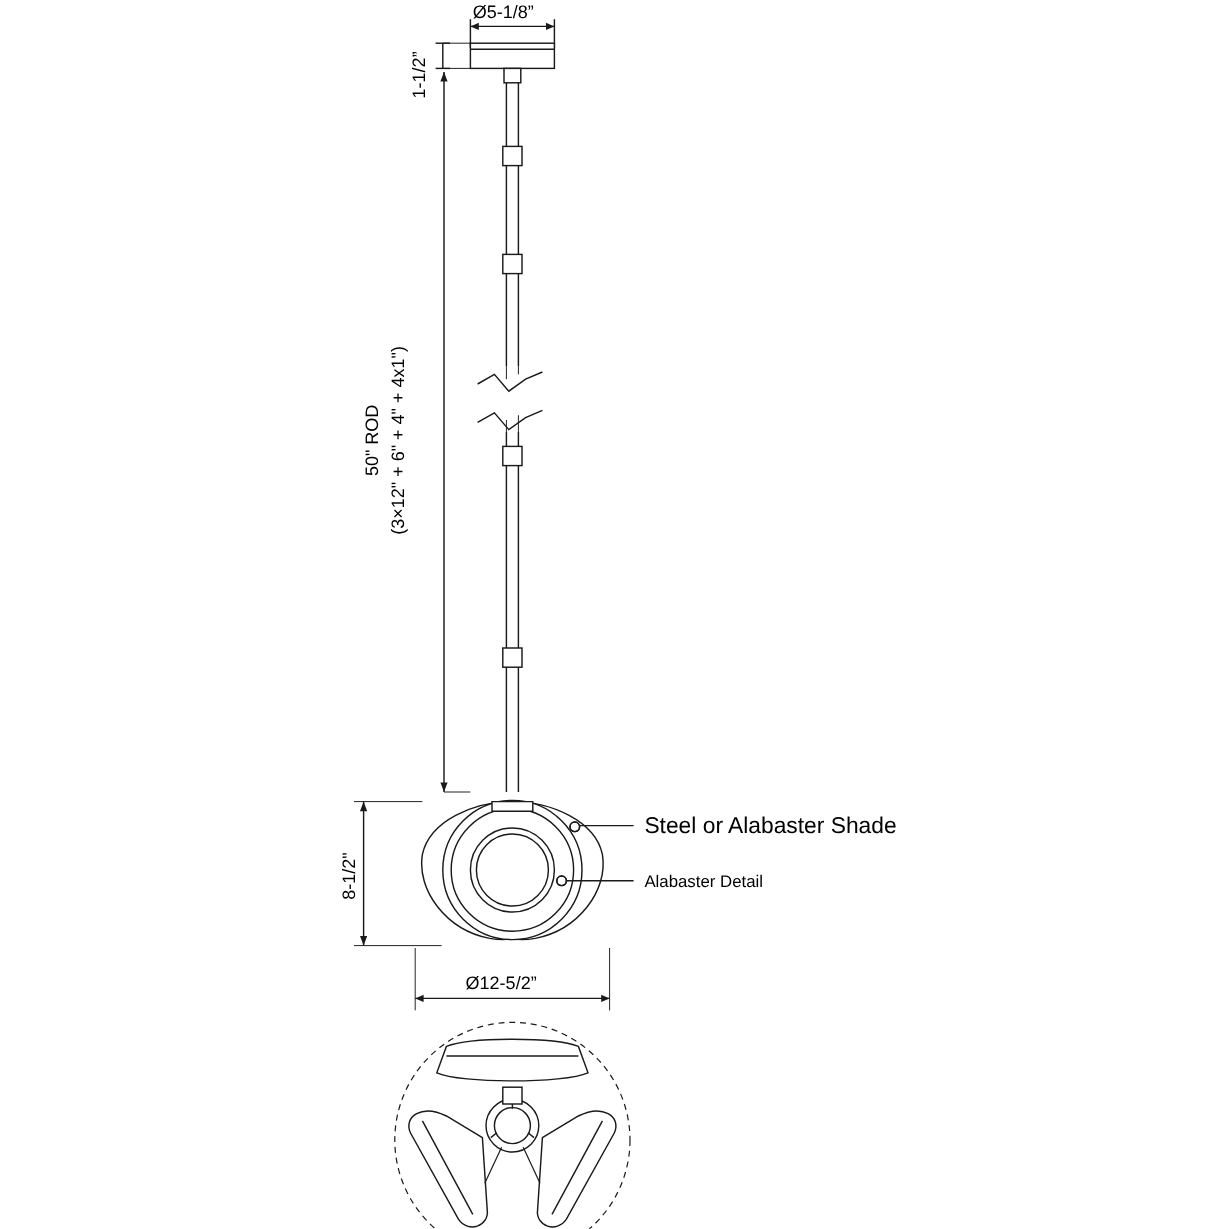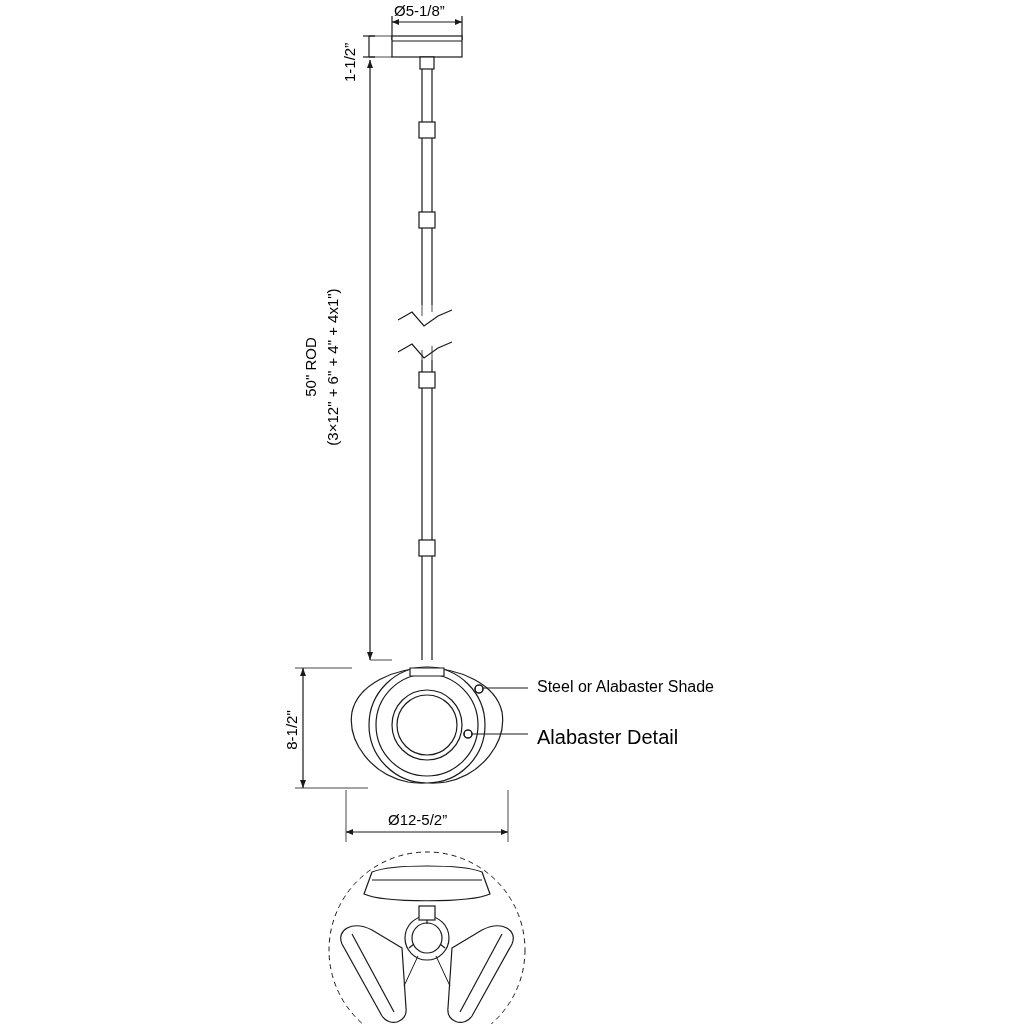--- a/index.html
+++ b/index.html
@@ -84,26 +84,26 @@
     font-size: 15px;
   }
   .lbl-bottom-dia {
     left: 388px;
     top: 811px;
     font-size: 15px;
   }
   .callout-1 {
     left: 537px;
     top: 678px;
-    font-size: 16px;
+    font-size: 19px;
   }
   .callout-2 {
     left: 537px;
     top: 726px;
-    font-size: 20px;
+    font-size: 14px;
     text-align: right;
   }
 </style>
 </head>
 <body>
 
 <div id="sheet">
 
   <svg class="drawing" viewBox="0 0 1024 1024">
     <g stroke="#1a1a1a" fill="none" stroke-width="1.2" stroke-linecap="butt">

